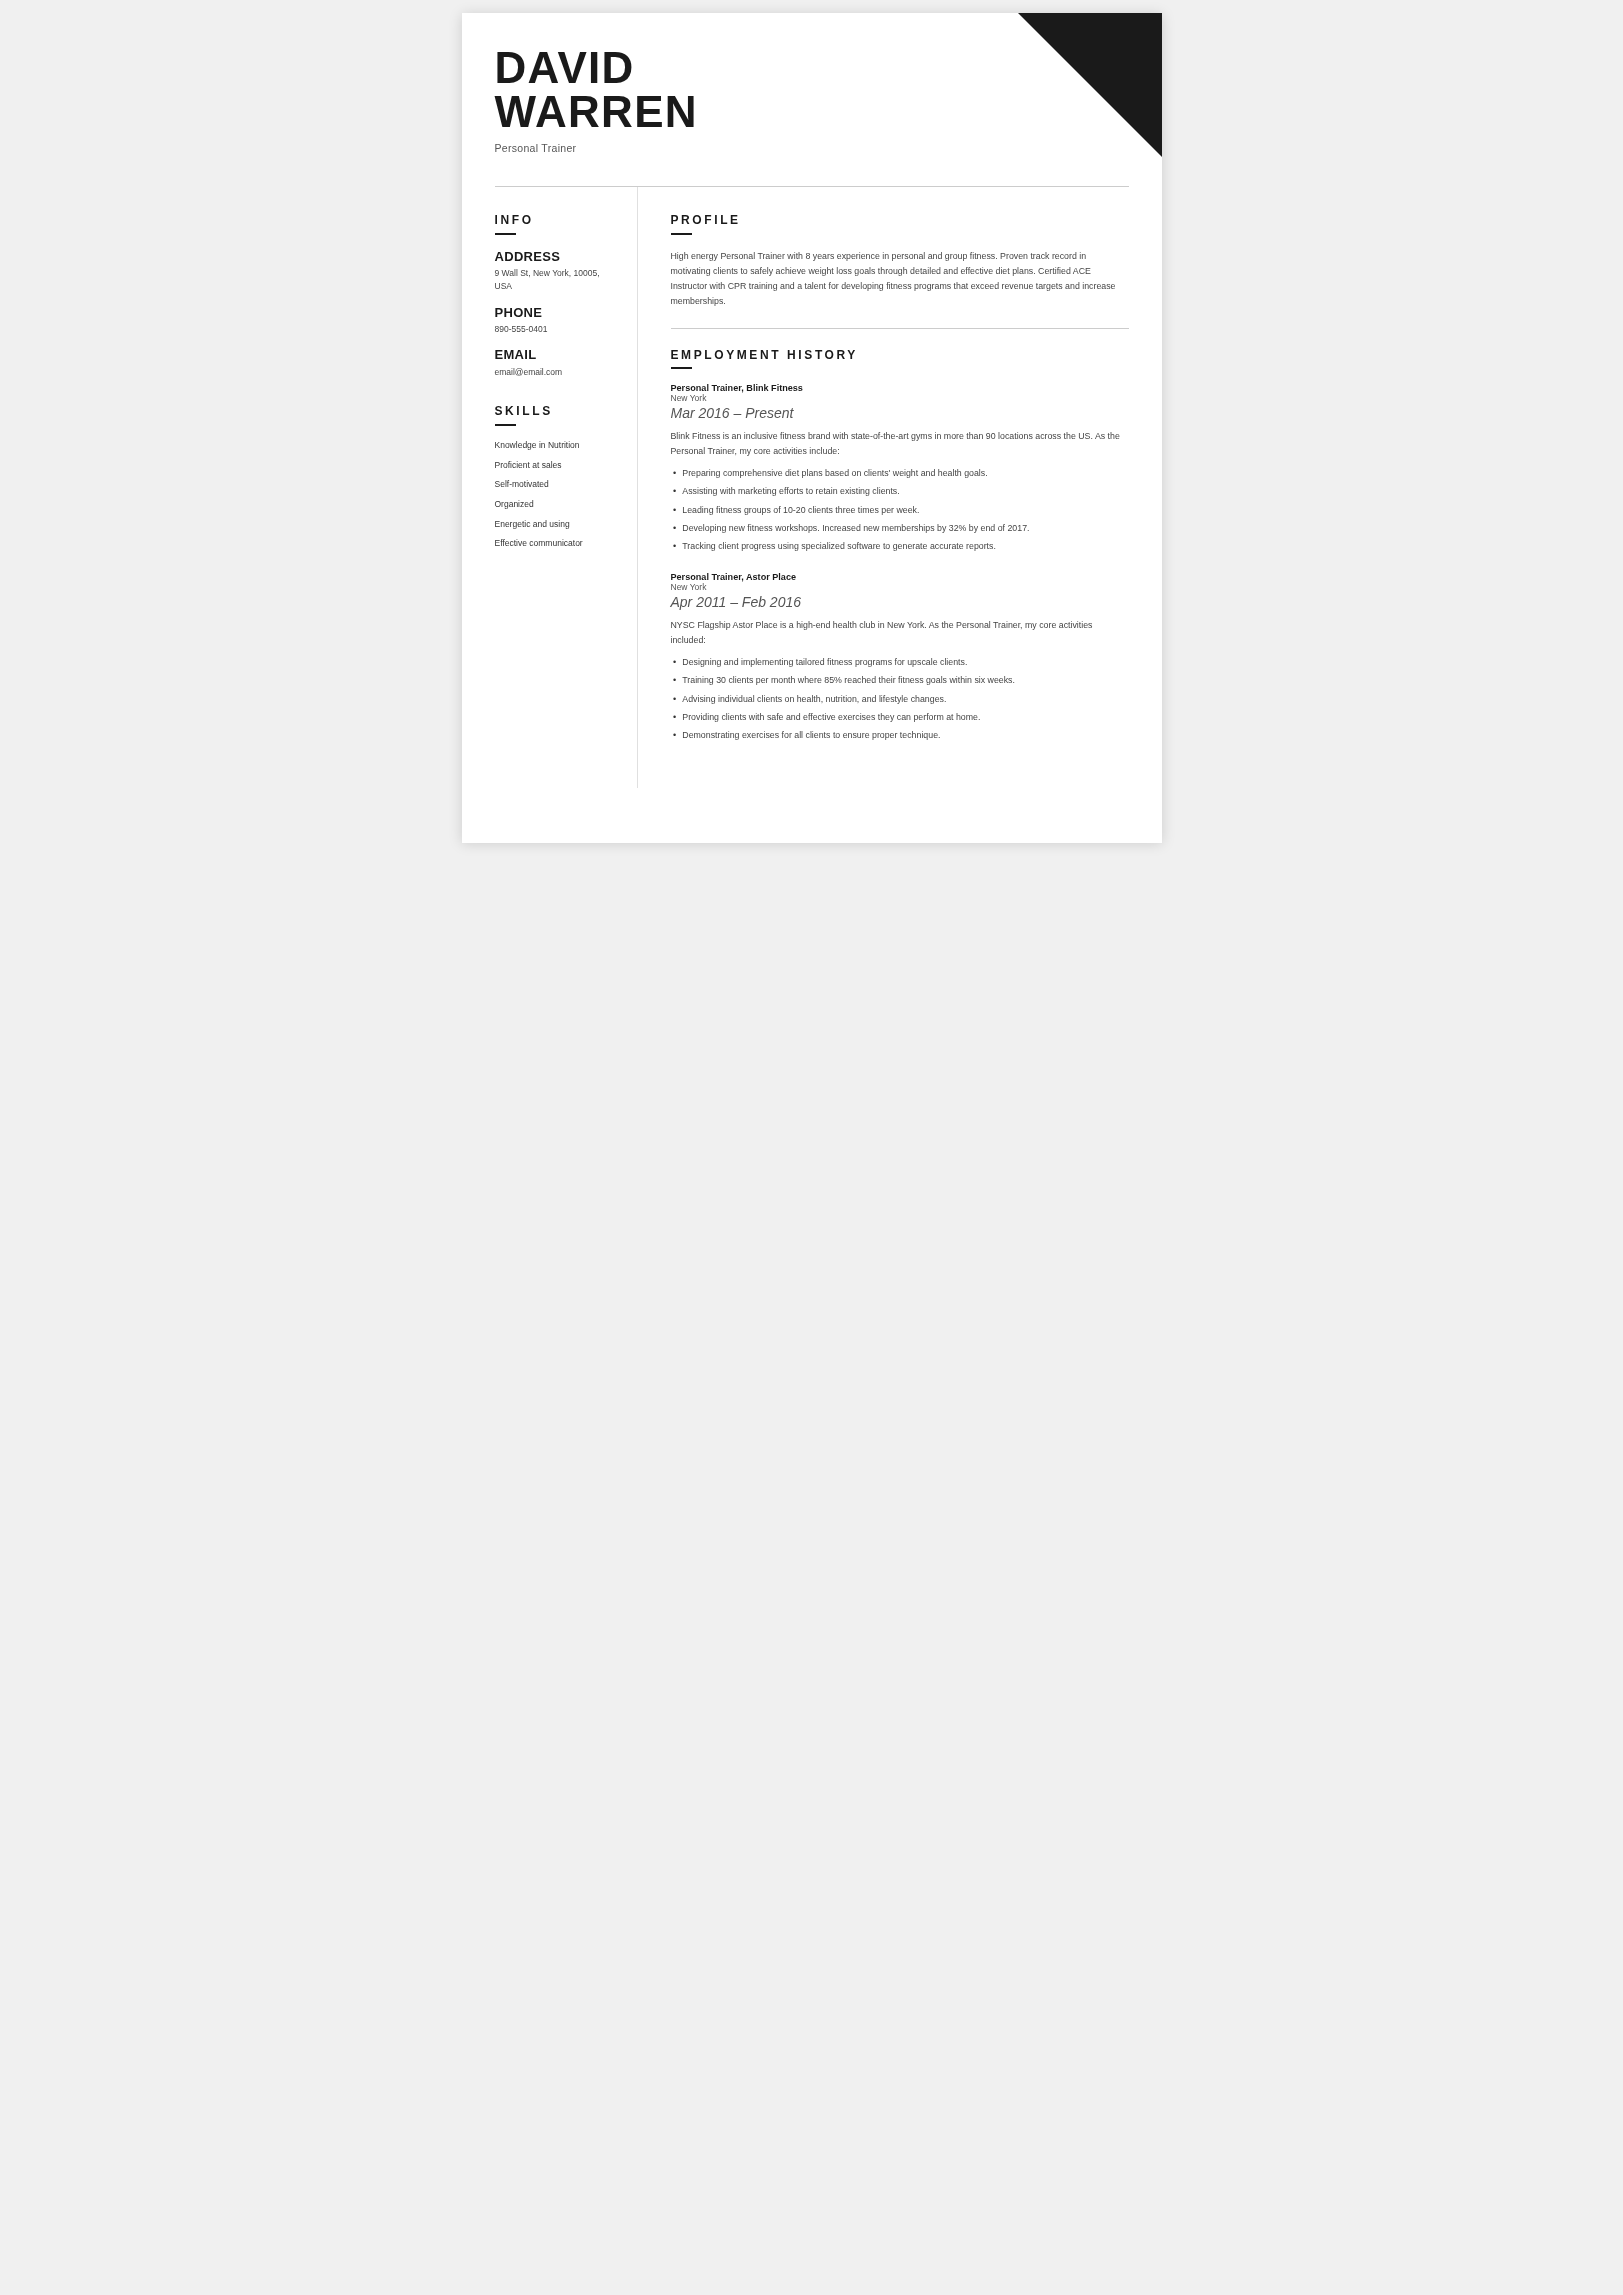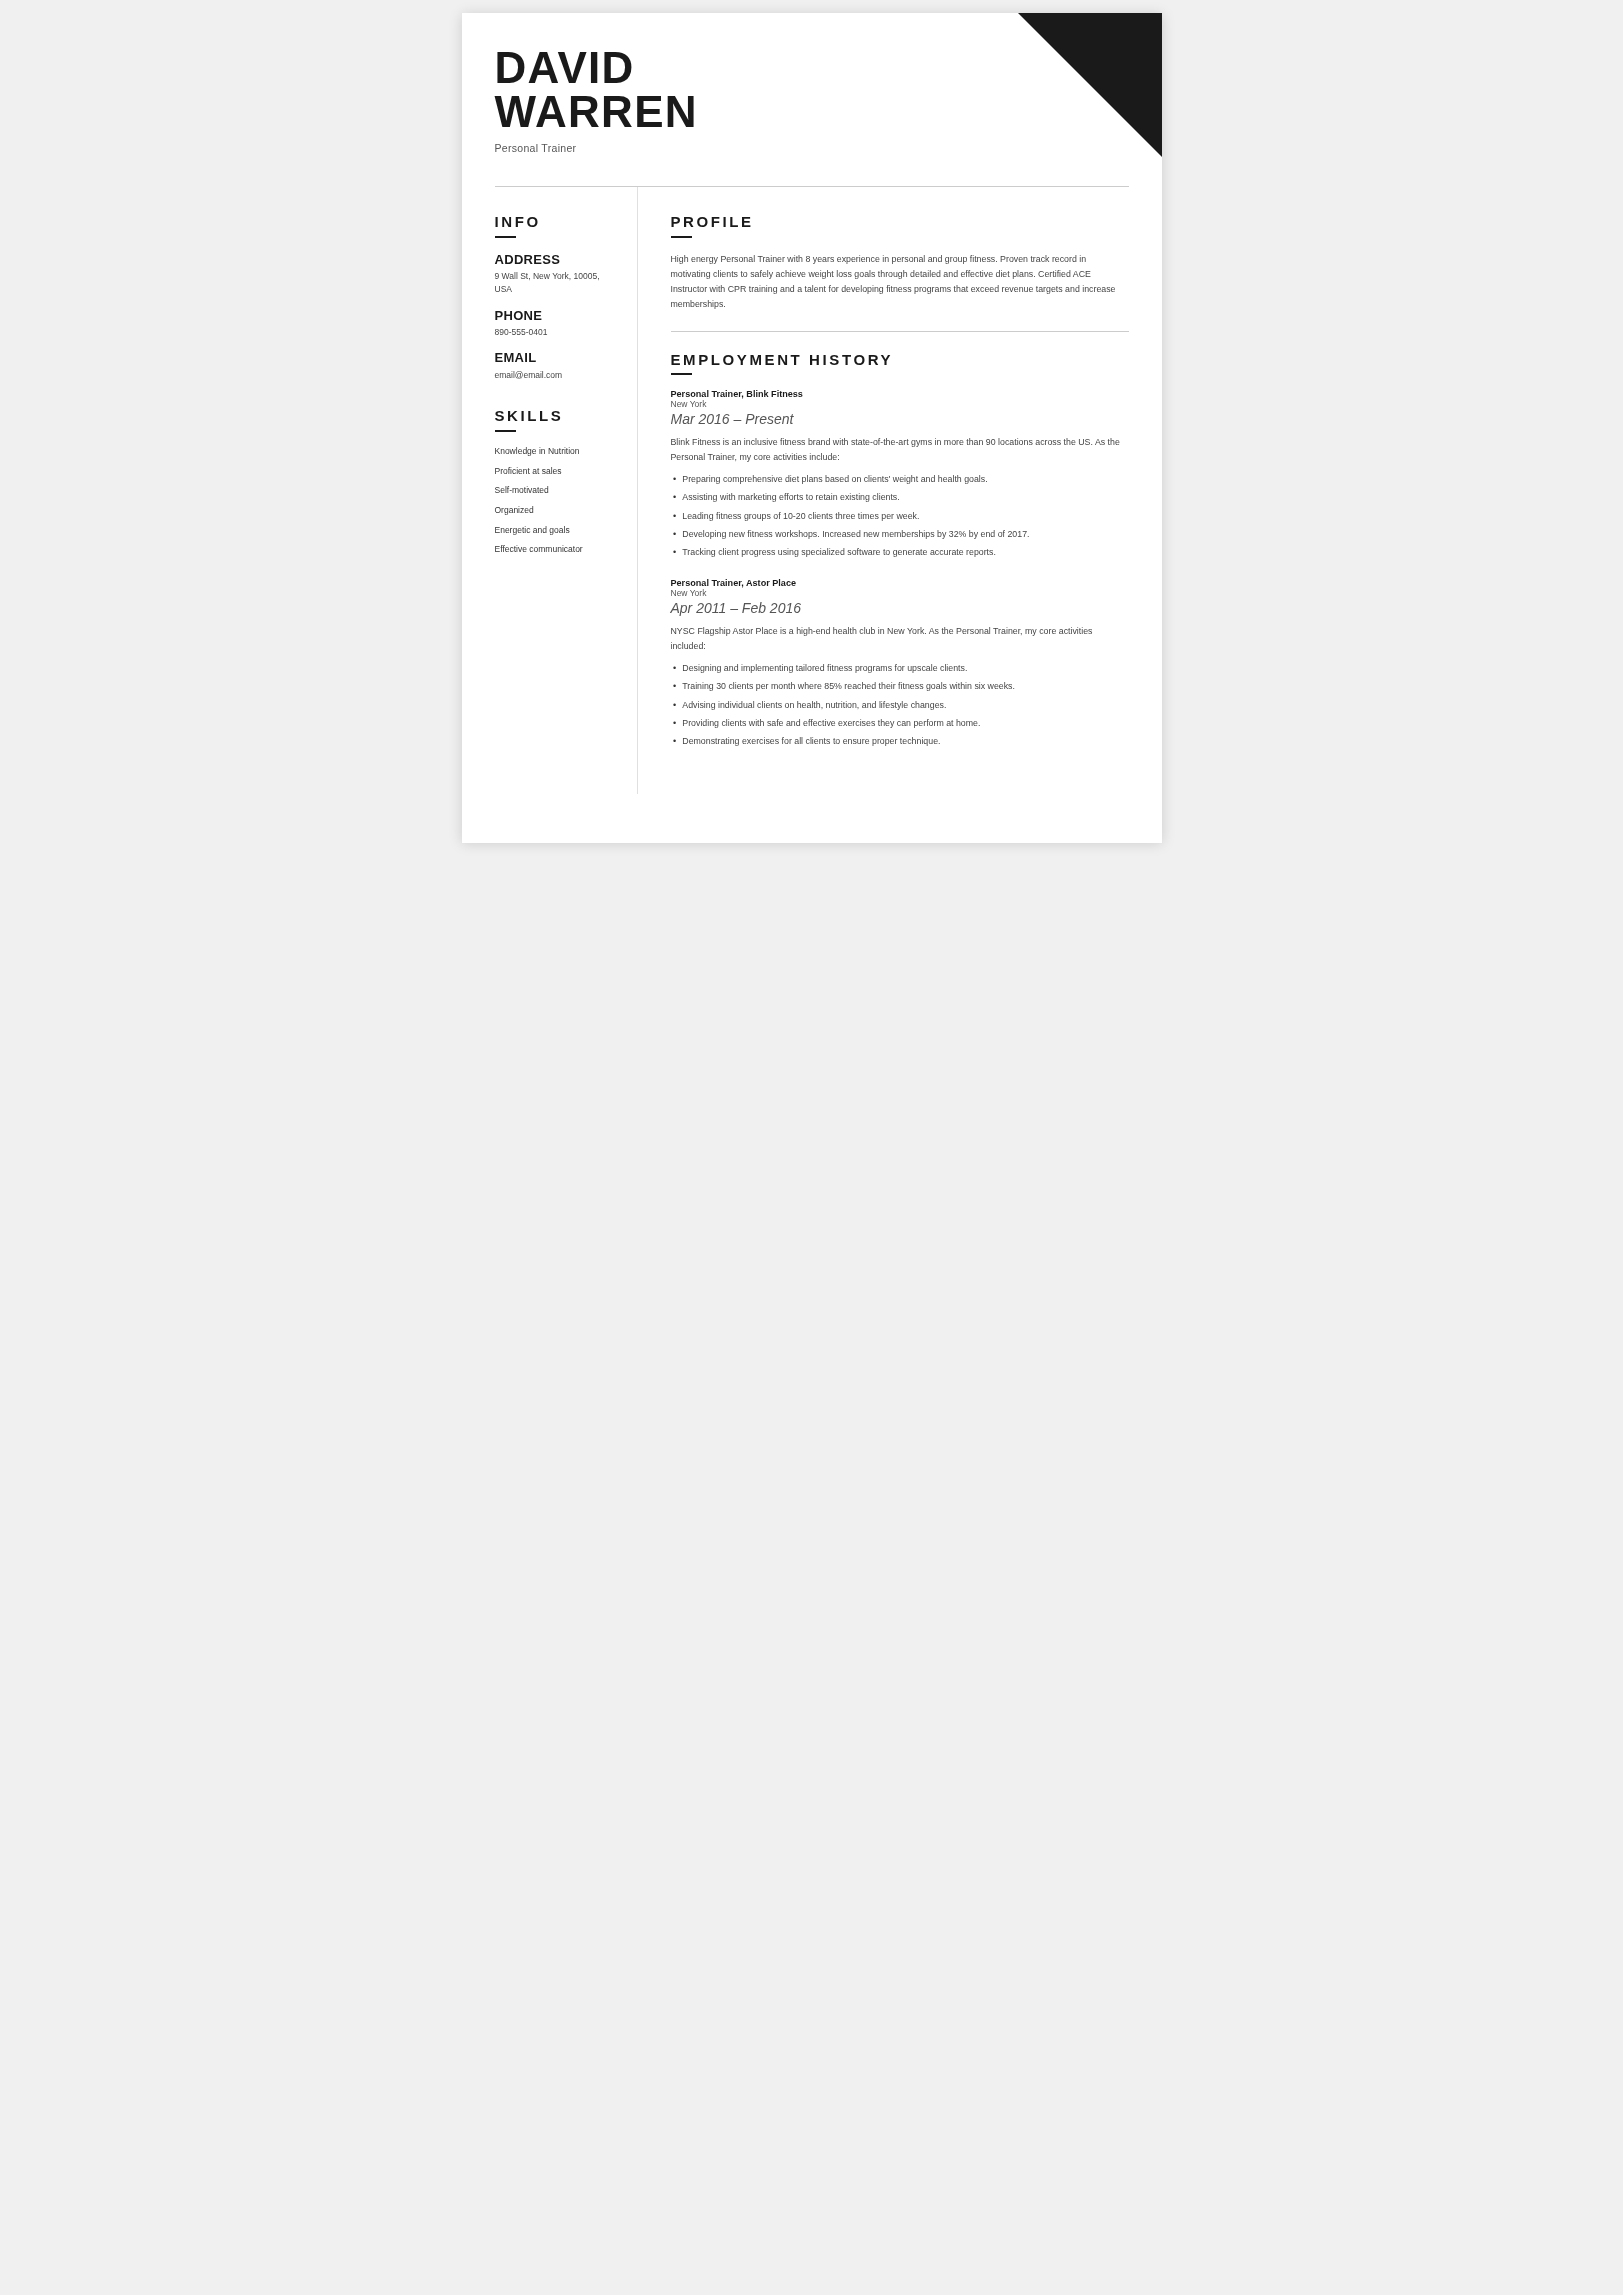--- a/index.html
+++ b/index.html
@@ -99,21 +99,21 @@
 
     
     .right-content {
       flex: 1;
       padding: 26px 33px 26px 33px;
     }
 
     
     .section-title {
       font-family: Arial, Helvetica, sans-serif;
-      font-size: 15px;
+      font-size: 12px;
       font-weight: 900;
       letter-spacing: 2.6px;
       text-transform: uppercase;
       color: #1a1a1a;
       margin-bottom: 5.2px;
     }
 
     .section-underline {
       width: 21px;
       height: 2px;
@@ -280,21 +280,21 @@
       </div>
 
       <div class="skills-section">
         <div class="section-title">SKILLS</div>
         <div class="section-underline"></div>
 
         <div class="skill-item">Knowledge in Nutrition</div>
         <div class="skill-item">Proficient at sales</div>
         <div class="skill-item">Self-motivated</div>
         <div class="skill-item">Organized</div>
-        <div class="skill-item">Energetic and goals</div>
+        <div class="skill-item">Energetic and using</div>
         <div class="skill-item">Effective communicator</div>
       </div>
 
     </div>
 
     <div class="right-content">
 
       <div class="profile-section">
         <div class="section-title">PROFILE</div>
         <div class="section-underline"></div>

